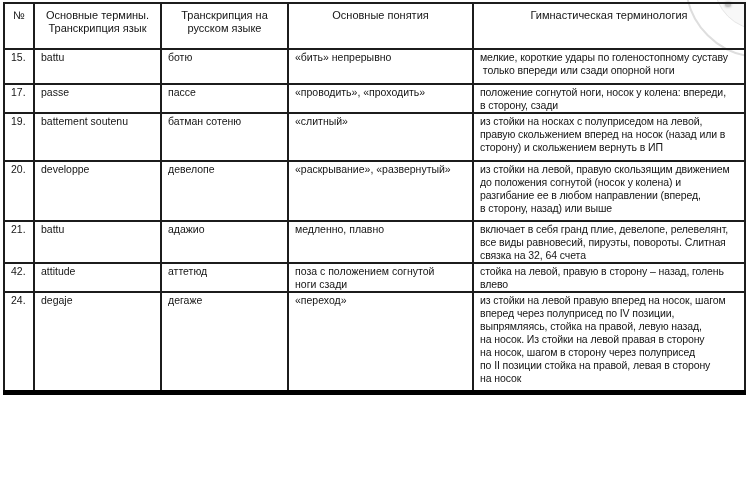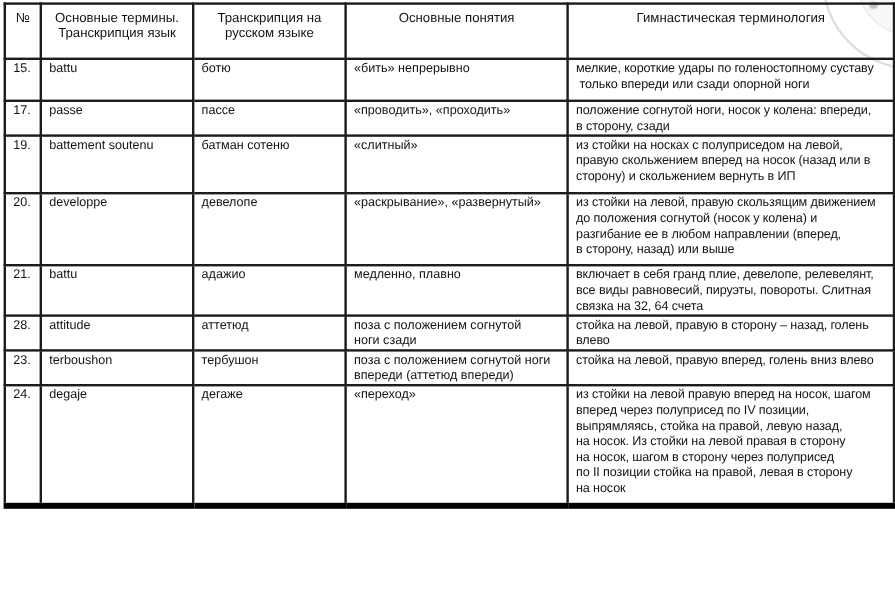--- a/index.html
+++ b/index.html
@@ -127,35 +127,27 @@
     <tr style="height:39px">
       <td class="num">21.</td>
       <td>battu</td>
       <td>адажио</td>
       <td>медленно, плавно</td>
       <td class="gym">включает в себя гранд плие, девелопе, релевелянт,
 все виды равновесий, пируэты, повороты. Слитная
 связка на 32, 64 счета</td>
     </tr>
     <tr style="height:28px">
-      <td class="num">28.</td>
+      <td class="num">42.</td>
       <td>attitude</td>
       <td>аттетюд</td>
       <td>поза с положением согнутой
 ноги сзади</td>
       <td class="gym">стойка на левой, правую в сторону – назад, голень
 влево</td>
-    </tr>
-    <tr style="height:27px">
-      <td class="num">23.</td>
-      <td>terboushon</td>
-      <td>тербушон</td>
-      <td>поза с положением согнутой ноги
-впереди (аттетюд впереди)</td>
-      <td class="gym">стойка на левой, правую вперед, голень вниз влево</td>
     </tr>
     <tr class="bottom-row" style="height:100px">
       <td class="num">24.</td>
       <td>degaje</td>
       <td>дегаже</td>
       <td>«переход»</td>
       <td class="gym">из стойки на левой правую вперед на носок, шагом
 вперед через полуприсед по IV позиции,
 выпрямляясь, стойка на правой, левую назад,
 на носок. Из стойки на левой правая в сторону

